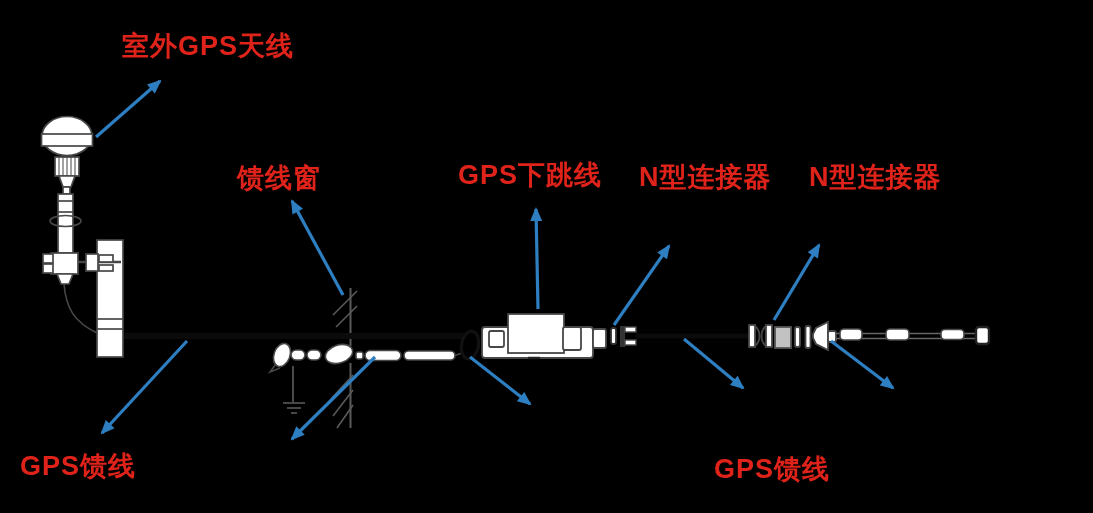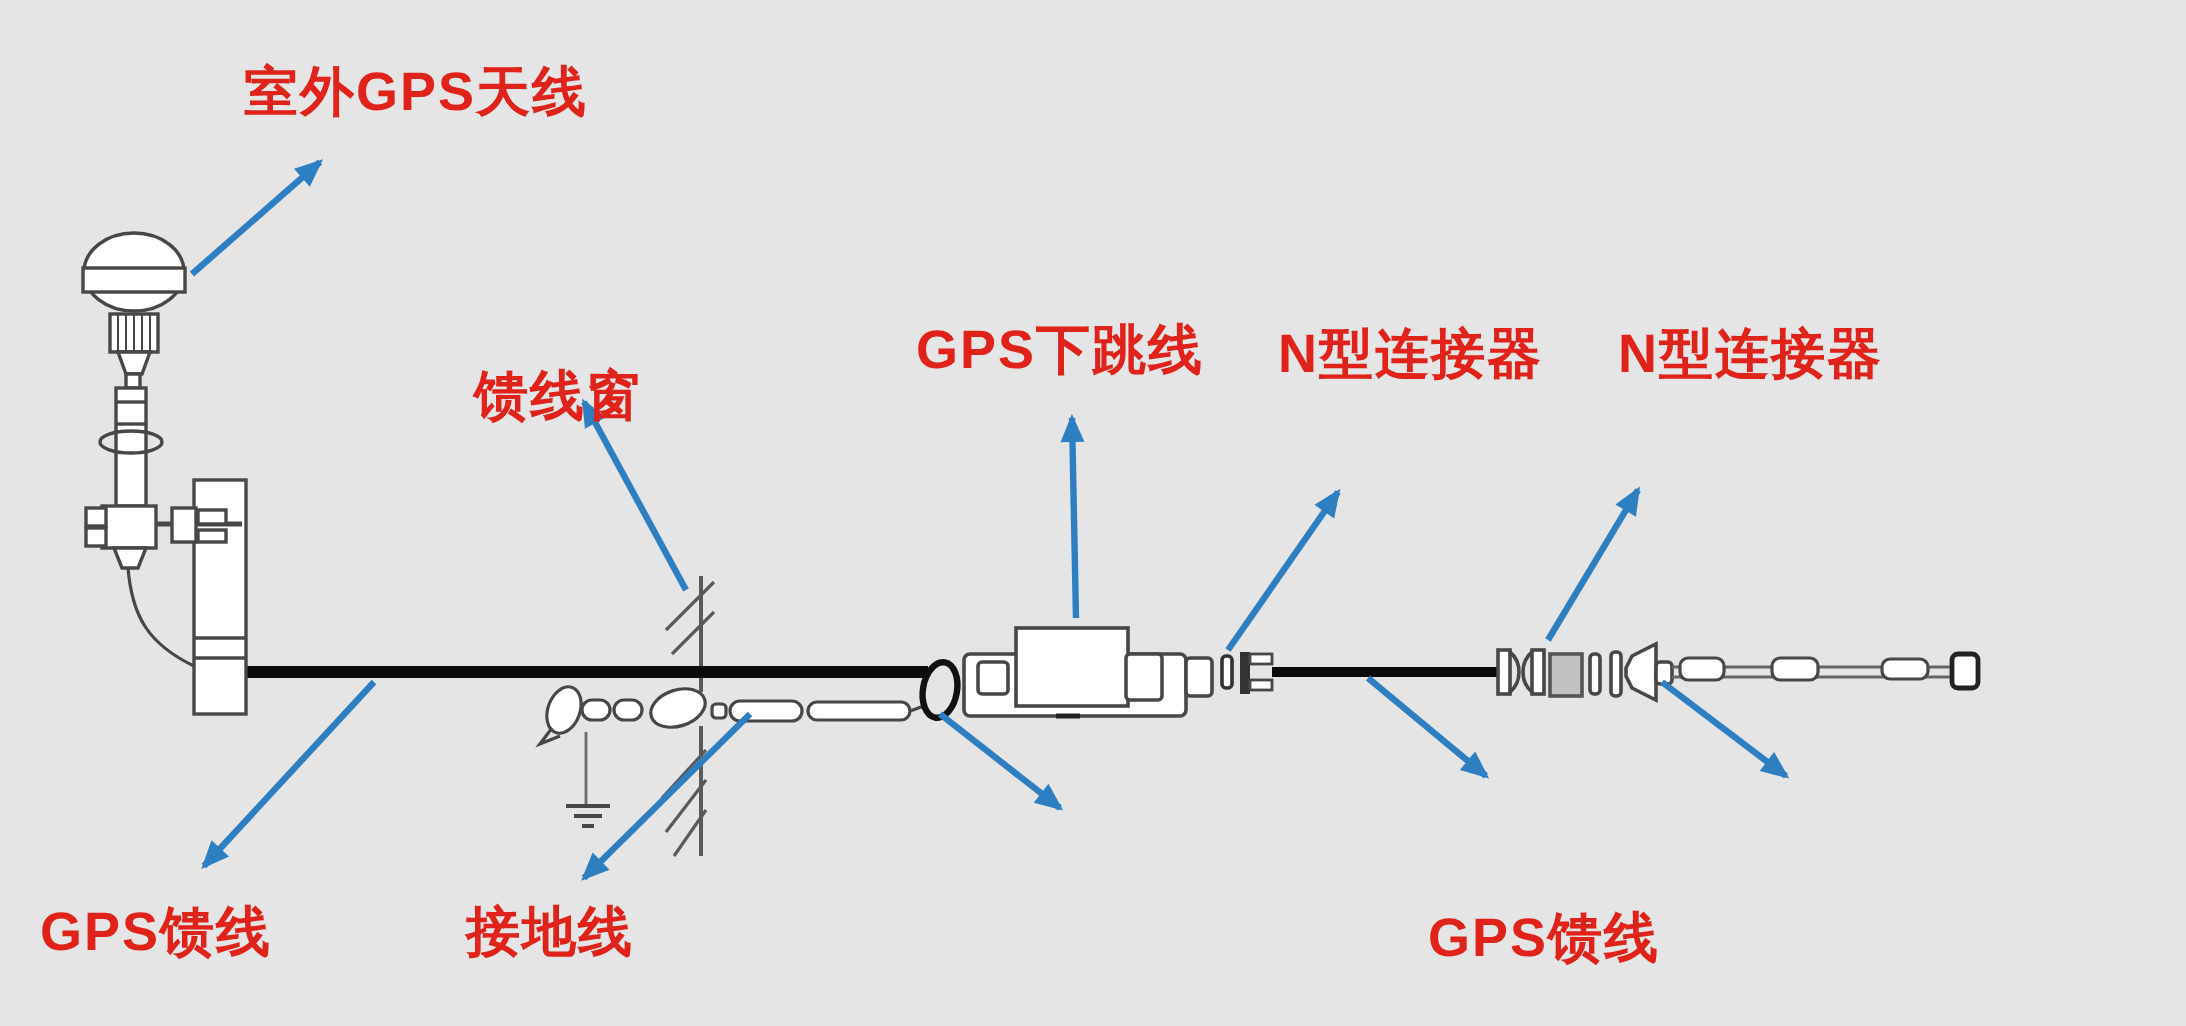--- a/index.html
+++ b/index.html
@@ -1,34 +1,34 @@
 <!DOCTYPE html>
 <html><head>
 <meta charset="utf-8">
 <style>
   html,body{margin:0;padding:0;background:#fff;}
   .stage{
     position:relative;
     width:1093px;height:513px;
-    background:#e5e5e5;
+    background:#000000;
     overflow:hidden;
     font-family:"Liberation Sans","DejaVu Sans",sans-serif;
   }
   .stage svg{position:absolute;left:0;top:0;}
   .callout{
     position:absolute;
     color:#e0231a;
     font-size:27px;
     font-weight:700;
     letter-spacing:1px;
     white-space:nowrap;
     line-height:1.1;
   }
   .lbl-outdoor-antenna{left:122px;top:32px;}
-  .lbl-feeder-window{left:237px;top:164px;margin-top:20px;}
+  .lbl-feeder-window{left:237px;top:164px;}
   .lbl-arrester{left:458px;top:161px;}
   .lbl-n-conn-1{left:639px;top:163px;}
   .lbl-n-conn-2{left:809px;top:163px;}
   .lbl-feeder-left{left:20px;top:452px;}
   .lbl-ground-wire{left:233px;top:452px;}
   .lbl-ground-kit{left:461px;top:452px;}
   .lbl-feeder-right{left:714px;top:455px;}
   .lbl-jumper{left:883px;top:455px;}
 </style>
 </head>
@@ -171,16 +171,15 @@
       <line x1="831" y1="341" x2="893" y2="388" marker-end="url(#ah)"></line>
     </g>
   </svg>
 
   <div class="callout lbl-outdoor-antenna">室外GPS天线</div>
   <div class="callout lbl-feeder-window">馈线窗</div>
   <div class="callout lbl-arrester">GPS下跳线</div>
   <div class="callout lbl-n-conn-1">N型连接器</div>
   <div class="callout lbl-n-conn-2">N型连接器</div>
   <div class="callout lbl-feeder-left">GPS馈线</div>
-  <div class="callout lbl-ground-wire">接地线</div>
   <div class="callout lbl-feeder-right">GPS馈线</div>
 
 </div>
 
 </body></html>

